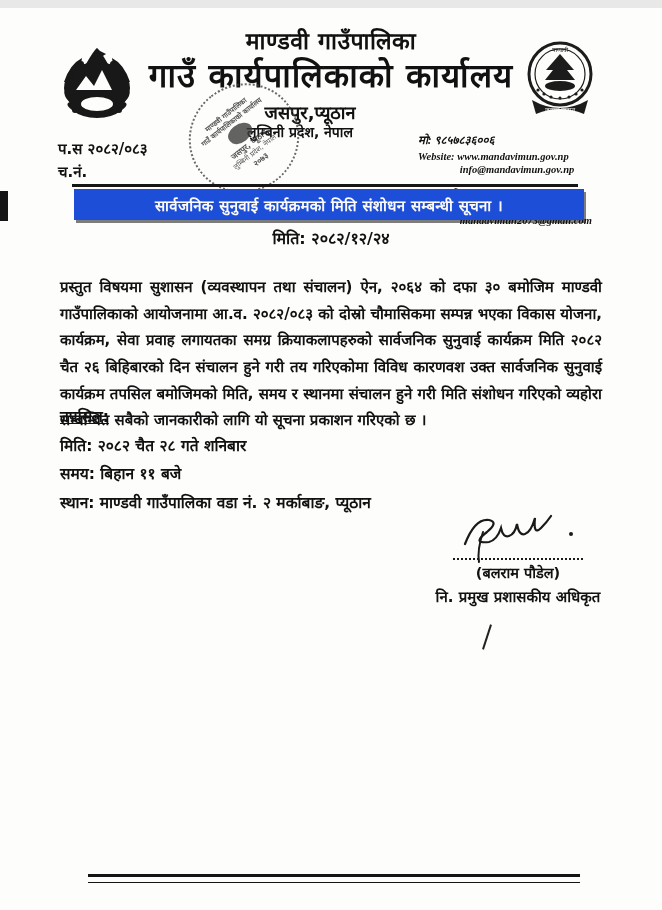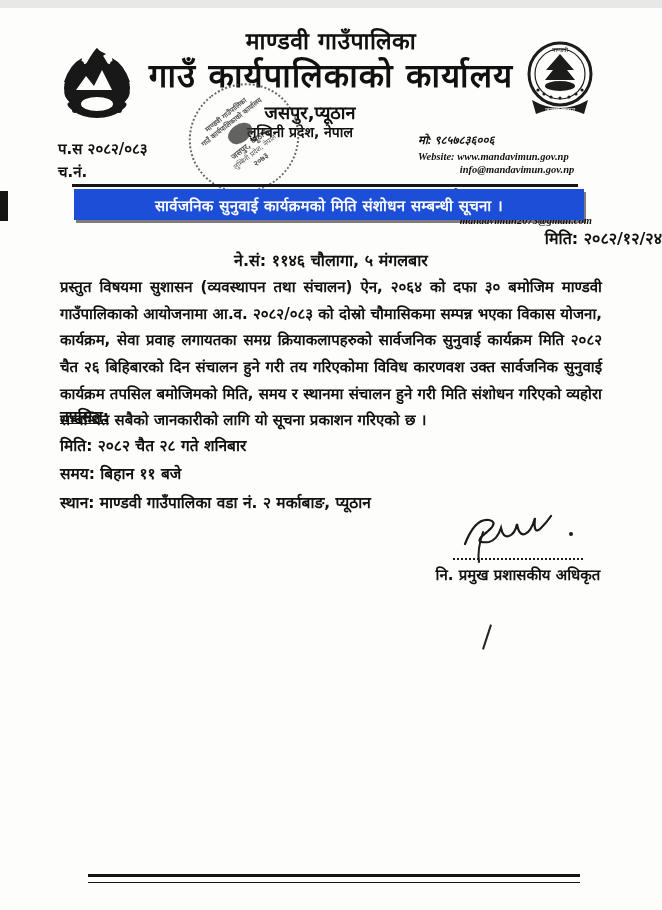--- a/index.html
+++ b/index.html
@@ -43,21 +43,21 @@
   .edge-artifact{top:183px;left:0;width:8px;height:30px;background:#151515;}
   
   .banner-topline{top:176px;left:72px;width:506px;height:3px;background:#161616;}
   .banner{
     top:181px;left:74px;width:510px;height:31px;background:#1d4ed8;
     display:flex;align-items:center;justify-content:center;
     color:#fafafa;font-size:15px;font-weight:bold;letter-spacing:.3px;
     box-shadow:2px 3px 0 rgba(20,20,20,.55);
   }
   
-  .date-line{top:219px;left:0;width:100%;text-align:right;font-size:16px;font-weight:bold;}
+  .date-line{top:219px;left:0;width:100%;text-align:center;font-size:16px;font-weight:bold;}
   .nepsam-line{top:241px;left:0;width:100%;text-align:center;font-size:16px;font-weight:bold;}
   
   .body-par{top:266px;left:60px;width:542px;font-size:15px;font-weight:bold;line-height:1.78;text-align:justify;}
   
   .sched{top:395px;left:60px;font-size:15.5px;font-weight:bold;line-height:1.85;}
   .sched-head{text-decoration:underline;}
   
   .sig-block{top:502px;left:408px;width:220px;text-align:center;}
   .sig-svg{display:block;margin:0 auto;}
   .sig-dots{width:130px;margin:-6px auto 2px auto;border-bottom:2.5px dotted #1c1c1c;}
@@ -152,38 +152,38 @@
   </div>
 
   <div class="abs edge-artifact"></div>
 
   <div class="abs banner-topline"></div>
   <div class="abs banner">
     <span>सार्वजनिक सुनुवाई कार्यक्रमको मिति संशोधन सम्बन्धी सूचना ।</span>
   </div>
 
   <div class="abs date-line">मिति: २०८२/१२/२४</div>
-  <div class="abs nepsam-line">ने.सं: ११४६ चौलागा, ५ मंगलबार</div>
 
   <div class="abs body-par">प्रस्तुत विषयमा सुशासन (व्यवस्थापन तथा संचालन) ऐन, २०६४ को दफा ३० बमोजिम माण्डवी गाउँपालिकाको आयोजनामा आ.व. २०८२/०८३ को दोस्रो चौमासिकमा सम्पन्न भएका विकास योजना, कार्यक्रम, सेवा प्रवाह लगायतका समग्र क्रियाकलापहरुको सार्वजनिक सुनुवाई कार्यक्रम मिति २०८२ चैत २६ बिहिबारको दिन संचालन हुने गरी तय गरिएकोमा विविध कारणवश उक्त सार्वजनिक सुनुवाई कार्यक्रम  तपसिल बमोजिमको मिति, समय र स्थानमा संचालन हुने गरी मिति संशोधन गरिएको व्यहोरा सम्बन्धित सबैको जानकारीको लागि यो सूचना प्रकाशन गरिएको छ ।</div>
 
   <div class="abs sched">
     <div class="sched-head">तपसिल:</div>
     <div>मिति: २०८२ चैत २८ गते शनिबार</div>
     <div>समय: बिहान ११ बजे</div>
     <div>स्थान: माण्डवी गाउँपालिका वडा नं. २ मर्काबाङ, प्यूठान</div>
   </div>
 
   <div class="abs sig-block">
     <svg class="sig-svg" width="150" height="54" viewBox="0 0 150 54">
       <path d="M22 34 q10 -26 24 -24 q10 2 -2 12 q-16 12 2 10 q8 -2 12 -14 q2 10 8 8 q6 -2 8 -12 q2 12 8 10 q6 -2 10 -16 q-2 18 6 10 q6 -6 10 -12" fill="none" stroke="#1a1a1a" stroke-width="2.2" stroke-linecap="round"></path>
       <path d="M40 22 q-6 18 -4 30" fill="none" stroke="#1a1a1a" stroke-width="2" stroke-linecap="round"></path>
       <circle cx="128" cy="24" r="2" fill="#1a1a1a"></circle>
     </svg>
     <div class="sig-dots"></div>
+    <div class="sig-name">(बलराम पौडेल)</div>
     <div class="sig-title">नि. प्रमुख प्रशासकीय अधिकृत</div>
   </div>
 
   <div class="abs stray-mark"></div>
 
   <div class="abs footer-rule"></div>
 
 </div>
 
 </body></html>

